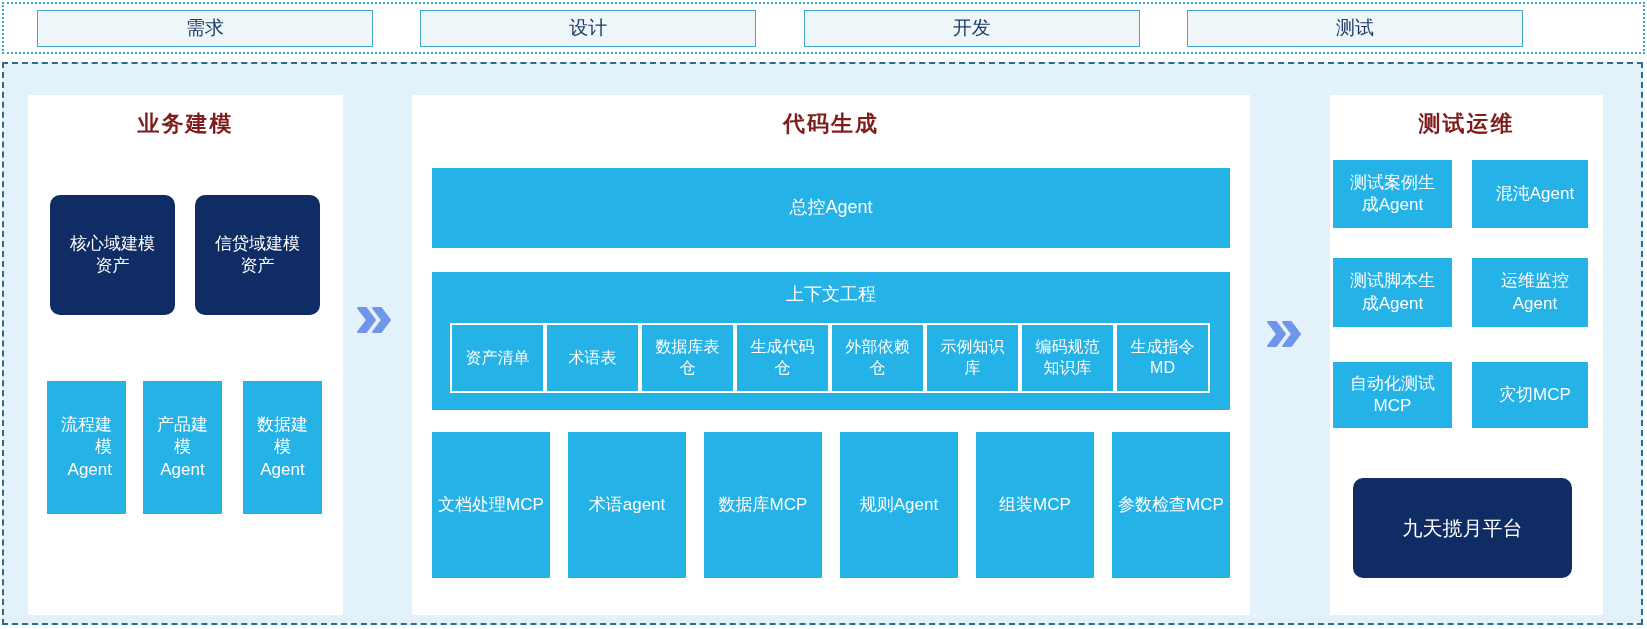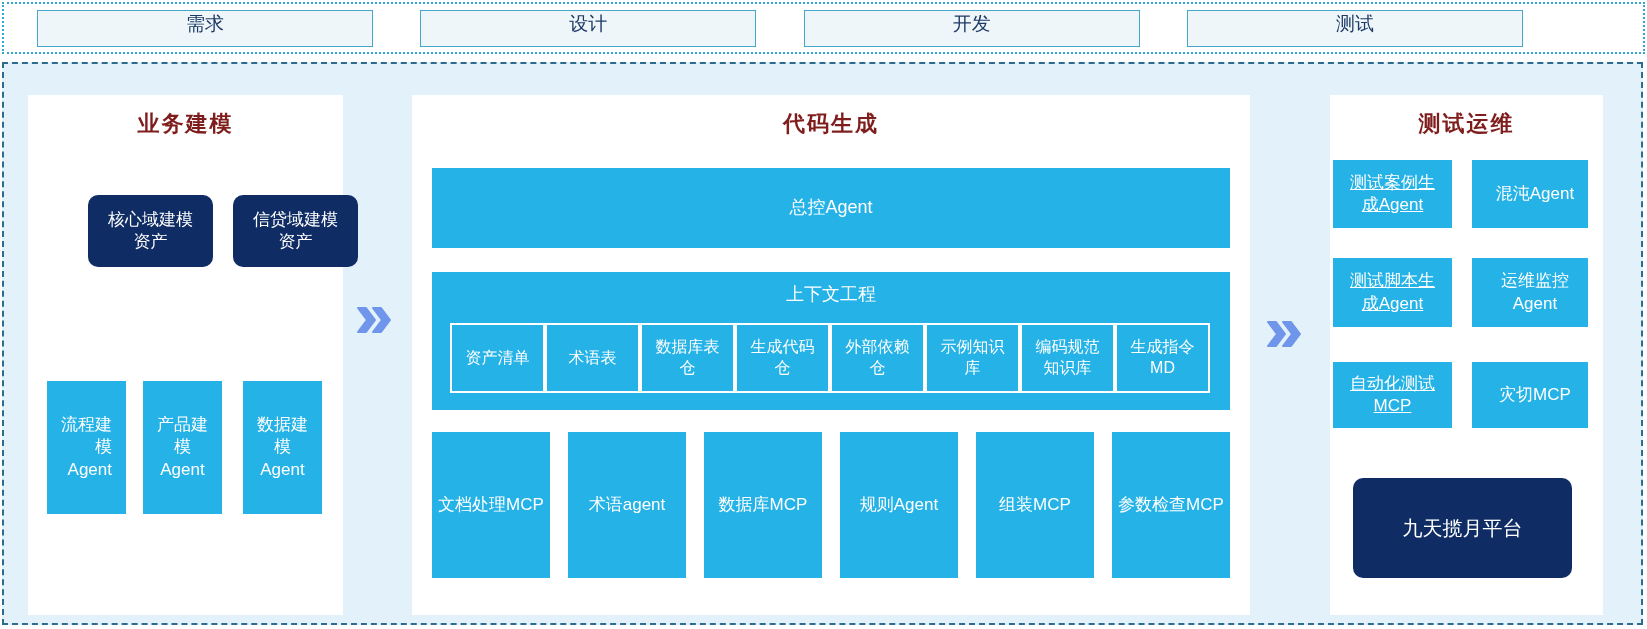--- a/index.html
+++ b/index.html
@@ -16,21 +16,21 @@
     position:absolute; left:2px; top:2px; width:1643px; height:52px;
     background:#ffffff;
     border:2px dotted #2fa9cf;
     display:flex; align-items:center; justify-content:space-between;
     padding-left:33px; padding-right:120px;
   }
   .phase-box {
     width:336px; height:37px;
     background:#eef6fa;
     border:1px solid #45a7c9;
-    display:flex; justify-content:center;
+    display:flex; align-items:center; justify-content:center;
     font-size:19px; color:#1d3a66;
   }
 
   
   .main-canvas {
     position:absolute; left:2px; top:62px; width:1641px; height:563px;
     background:#e3f1fb;
     border:2px dashed #2d6c8e;
   }
 
@@ -46,22 +46,22 @@
   .node {
     display:flex; align-items:center; justify-content:center;
     text-align:center; color:#ffffff; line-height:1.3;
   }
   .cyan  { background:#24b2e7; }
   .navy  { background:#0f2d64; border-radius:10px; }
 
   
   .panel-left { left:28px; top:95px; width:315px; height:520px; }
   .asset-box {
-    position:absolute; width:125px; height:72px; top:100px;
-    font-size:17px; padding:0 13px;margin-left:38px;
+    position:absolute; width:125px; height:120px; top:100px;
+    font-size:17px; padding:0 13px;
   }
   .asset-1 { left:22px; }
   .asset-2 { left:167px; }
   .agent-box {
     position:absolute; width:79px; height:133px; top:286px;
     font-size:17px; padding:0 14px;
   }
   .agent-1 { left:19px;text-align:right; }
   .agent-2 { left:115px; }
   .agent-3 { left:215px; }
@@ -94,21 +94,21 @@
     position:absolute; left:20px; top:337px; width:798px; height:146px;
     display:flex; gap:18px;
   }
   .tool-box { flex:1; font-size:17px; padding:0 6px; }
 
   
   .panel-right { left:1330px; top:95px; width:273px; height:520px; }
   .tp-box {
     position:absolute; font-size:17px; padding:0 10px;
   }
-  .tp-col1 { left:3px;   width:119px;text-decoration:underline; }
+  .tp-col1 { left:3px;   width:119px; }
   .tp-col2 { left:142px; width:116px;padding-left:20px; }
   .tp-row1 { top:65px;  height:68px; }
   .tp-row2 { top:163px; height:69px; }
   .tp-row3 { top:267px; height:66px; }
   .platform-box {
     position:absolute; left:23px; top:383px; width:219px; height:100px;
     font-size:20px;
   }
 
   

